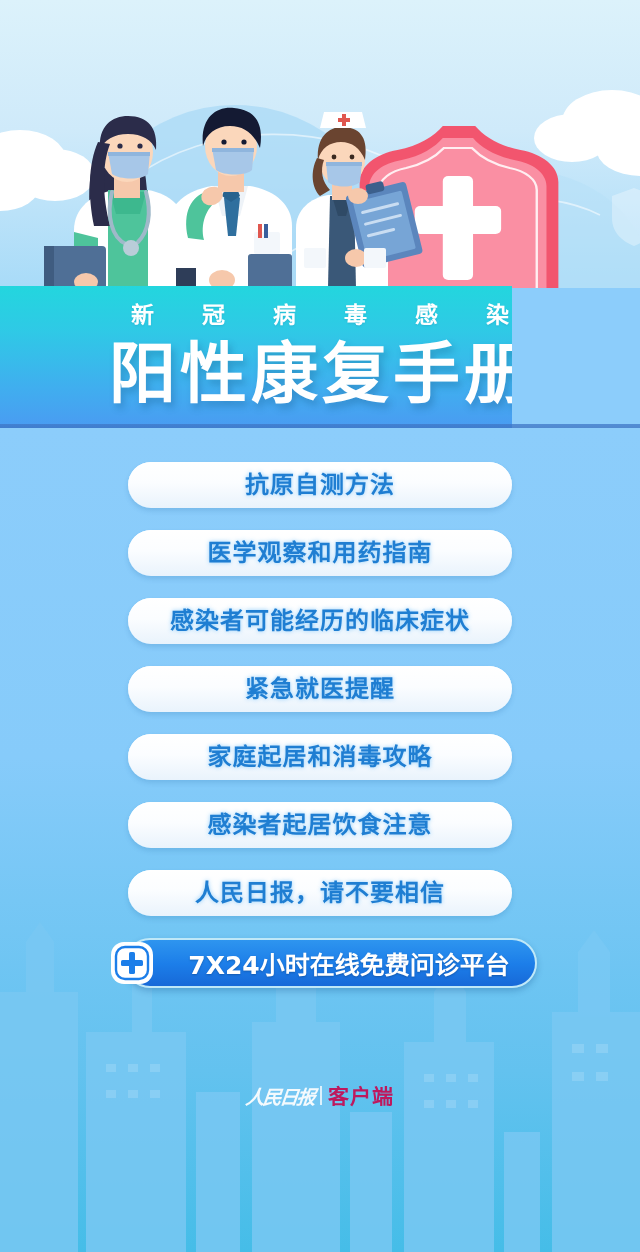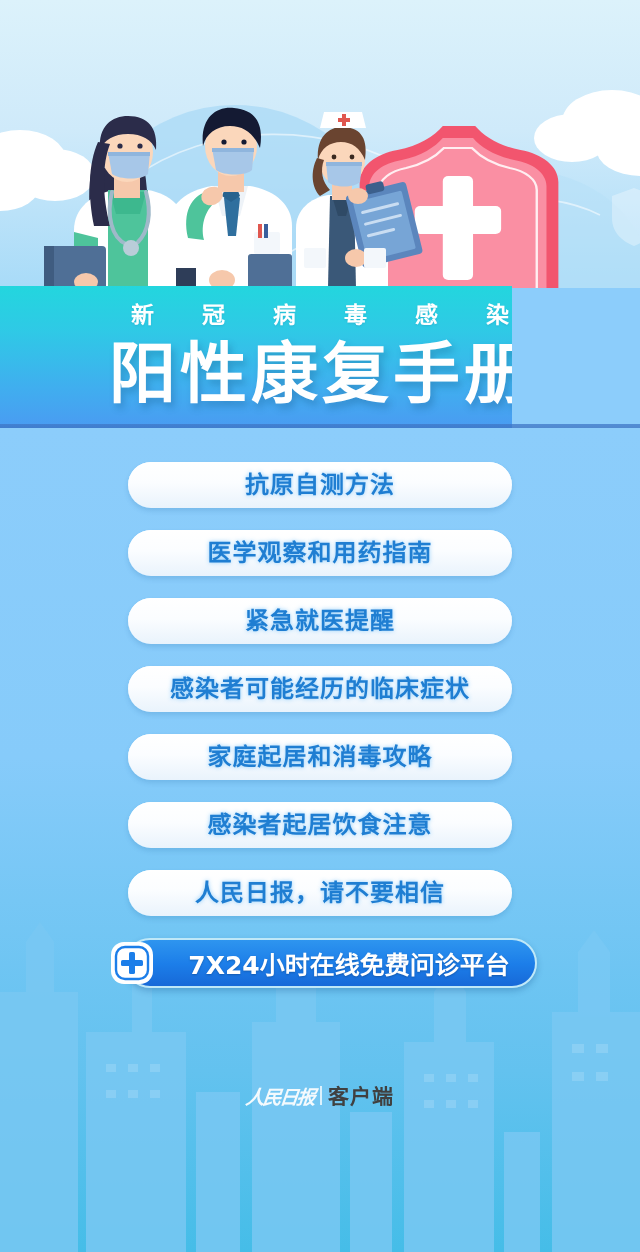--- a/index.html
+++ b/index.html
@@ -180,21 +180,21 @@
   }
   .footer-bar {
     width: 2px;
     height: 19px;
     background: #ffffff;
     opacity: .75;
   }
   .footer-app {
     font-size: 21px;
     font-weight: bold;
-    color: #404040;
+    color: #be185d;
     letter-spacing: 1px;
     text-align: center;
   }
 </style>
 </head>
 <body>
 
 <div class="poster">
 
   <div class="hero">
@@ -408,25 +408,25 @@
     <div class="pill">
       <span class="pill-label">抗原自测方法</span>
     </div>
 
     <div class="pill">
       <span class="pill-label">医学观察和用药指南</span>
     </div>
 
 
     <div class="pill">
+      <span class="pill-label">感染者可能经历的临床症状</span>
+    </div>
+
+    <div class="pill">
       <span class="pill-label">紧急就医提醒</span>
-    </div>
-
-    <div class="pill">
-      <span class="pill-label">感染者可能经历的临床症状</span>
     </div>
 
     <div class="pill">
       <span class="pill-label">家庭起居和消毒攻略</span>
     </div>
 
     <div class="pill">
       <span class="pill-label">感染者起居饮食注意</span>
     </div>
 

